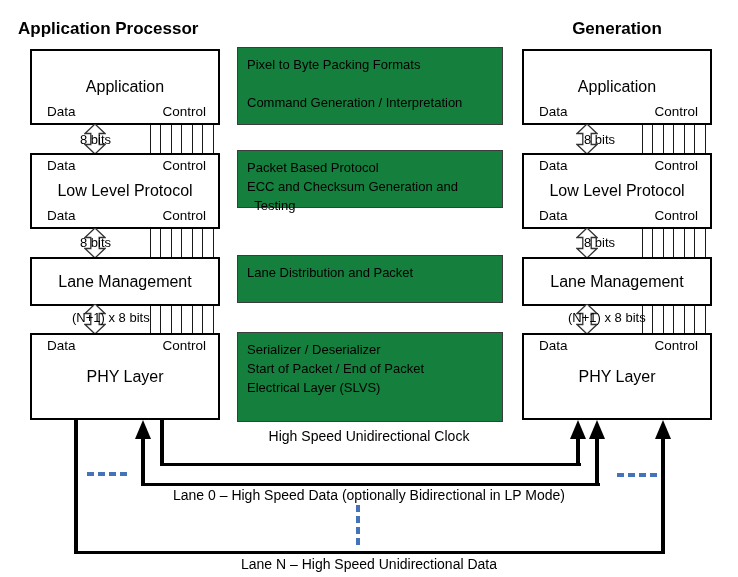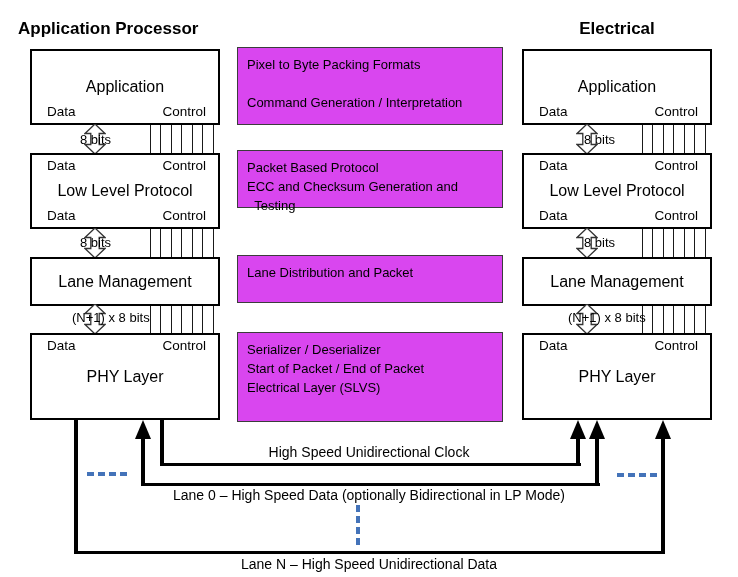--- a/index.html
+++ b/index.html
@@ -15,41 +15,41 @@
   .box{position:absolute;left:0;right:0;border:2px solid #000;background:#fff;box-sizing:border-box;}
   .box-title{position:absolute;left:0;right:0;top:50%;transform:translateY(-50%);
     text-align:center;font-weight:normal;font-size:16px;white-space:nowrap;}
   .ports{position:absolute;left:15px;right:12px;display:flex;justify-content:space-between;
     font-size:13.5px;line-height:1;gap:24px;}
   .bus{position:absolute;left:120px;width:64px;
     background:repeating-linear-gradient(90deg,#1a1a1a 0,#1a1a1a 1px,transparent 1px,transparent 10.5px);}
   .dbl-arrow{position:absolute;left:54px;width:22px;height:30px;}
   .bits{position:absolute;font-size:13px;white-space:nowrap;}
 
-  .mid-box{position:absolute;left:237px;width:266px;border:1.5px solid #3c3c3c;background:#d946ef;
+  .mid-box{position:absolute;left:237px;width:266px;border:1.5px solid #3c3c3c;background:#15803d;
     box-sizing:border-box;font-size:13px;line-height:19px;padding:7px 8px 4px 9px;}
   .desc-line{white-space:pre-wrap;}
 
   .seg{position:absolute;background:#000;}
   .arrow-up{position:absolute;width:0;height:0;
     border-left:8px solid transparent;border-right:8px solid transparent;
     border-bottom:19px solid #000;}
   .dash-h{position:absolute;height:4px;
     background:repeating-linear-gradient(90deg,var(--dash-blue,#4473b9) 0,var(--dash-blue,#4473b9) 7px,transparent 7px,transparent 11px);}
   .dash-v{position:absolute;width:4px;
     background:repeating-linear-gradient(180deg,var(--dash-blue,#4473b9) 0,var(--dash-blue,#4473b9) 7px,transparent 7px,transparent 11px);}
   .wire-label{position:absolute;left:0;right:0;text-align:center;font-size:14px;white-space:nowrap;}
 </style>
 </head>
 <body>
 
 <div class="canvas">
 
   <div class="title title-left">Application Processor</div>
-  <div class="title title-right">Electrical</div>
+  <div class="title title-right">Generation</div>
 
   <div class="col" style="left:30px">
 
     <div class="box" style="top:49px;height:76px">
       <div class="box-title">Application</div>
       <div class="ports" style="bottom:5px">
         <span>Data</span>
         <span>Control</span>
       </div>
     </div>
@@ -169,21 +169,21 @@
         <span>Control</span>
       </div>
       <div class="box-title">PHY Layer</div>
     </div>
   </div>
 
   <div class="seg" style="left:160px;top:420px;width:4px;height:46px"></div>
   <div class="seg" style="left:160px;top:463px;width:421px;height:3px"></div>
   <div class="seg" style="left:576px;top:437px;width:4px;height:29px"></div>
   <div class="arrow-up" style="left:570px;top:420px"></div>
-  <div class="wire-label" style="top:444px">High Speed Unidirectional Clock</div>
+  <div class="wire-label" style="top:428px">High Speed Unidirectional Clock</div>
 
   <div class="arrow-up" style="left:135px;top:420px"></div>
   <div class="seg" style="left:141px;top:436px;width:4px;height:50px"></div>
   <div class="seg" style="left:141px;top:483px;width:459px;height:3px"></div>
   <div class="seg" style="left:595px;top:436px;width:4px;height:50px"></div>
   <div class="arrow-up" style="left:589px;top:420px"></div>
   <div class="wire-label" style="top:487px">Lane 0 – High Speed Data (optionally Bidirectional in LP Mode)</div>
 
   <div class="seg" style="left:74px;top:420px;width:4px;height:134px"></div>
   <div class="seg" style="left:74px;top:551px;width:591px;height:3px"></div>

